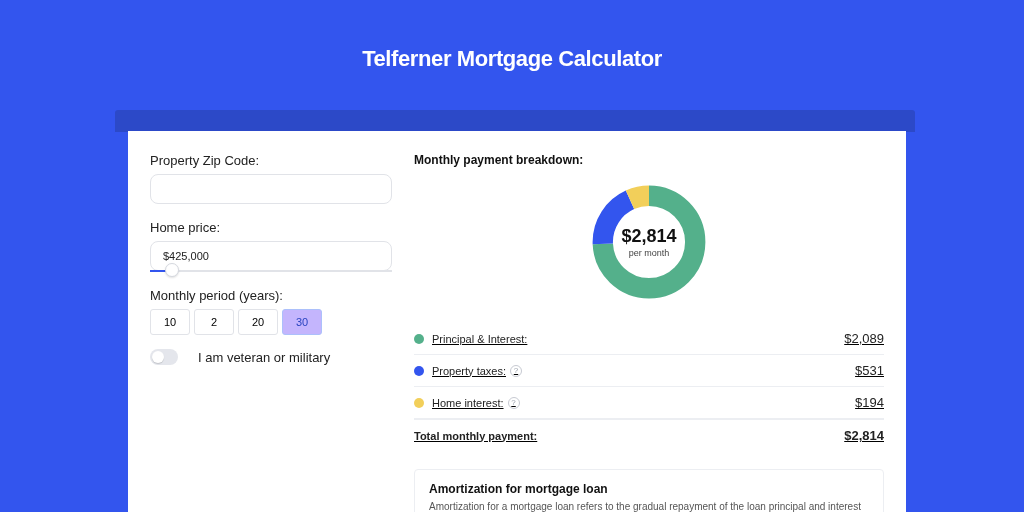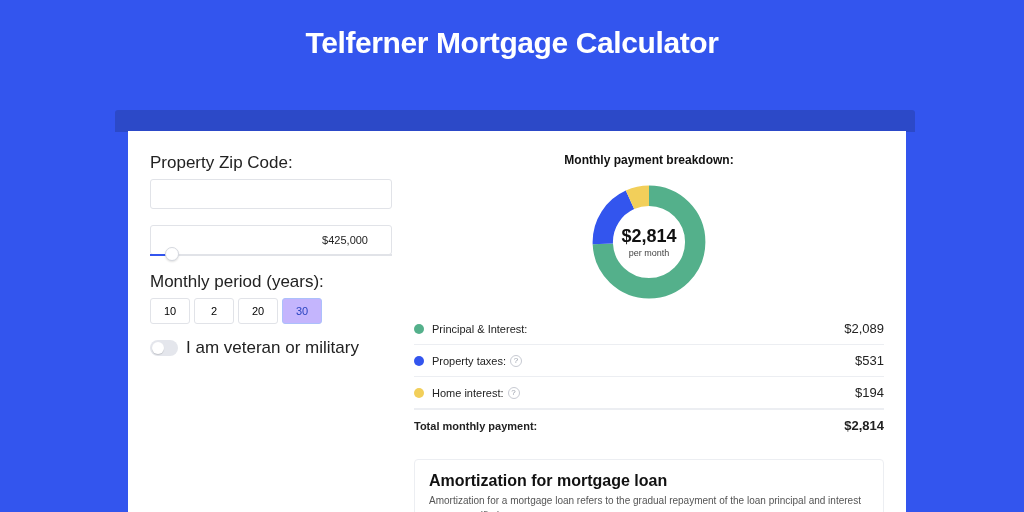--- a/index.html
+++ b/index.html
@@ -1,71 +1,72 @@
 <!DOCTYPE html>
 <html><head>
 <meta charset="utf-8">
 <style>
   * { box-sizing: border-box; margin: 0; padding: 0; font-family: -apple-system, BlinkMacSystemFont, "Segoe UI", Arial, sans-serif; }
   body { width: 1024px; height: 512px; background: #3355ee; overflow: hidden; position: relative; }
-  .page-title { color: #fff; font-size: 30px; font-weight: 700; text-align: center; padding-top: 26px; letter-spacing: -0.4px; }
+  .page-title { color: #fff; font-size: 22px; font-weight: 700; text-align: center; padding-top: 46px; letter-spacing: -0.4px; }
   .header-stripe { position: absolute; left: 115px; right: 109px; top: 110px; height: 22px; background: #2c49c8; border-radius: 3px 3px 0 0; }
   .card { position: absolute; left: 128px; right: 118px; top: 131px; bottom: 0; background: #fff; display: flex; gap: 22px; padding: 22px 22px 0 22px; }
   .left-col { width: 242px; flex-shrink: 0; }
   .right-col { flex: 1; }
-  .field-label { font-size: 17px; color: #222; margin-bottom: 6px; display: block; }
-  .text-input { width: 100%; height: 30px; border: 1px solid #e1e3e8; border-radius: 3px; padding: 0 23px; font-size: 11px; color: #222; background: #fff; text-align: right; }
+  .field-label { font-size: 13px; color: #222; margin-bottom: 6px; display: block; }
+  .text-input { width: 100%; height: 30px; border: 1px solid #e1e3e8; border-radius: 8px; padding: 0 12px; font-size: 11px; color: #222; background: #fff; }
   .field-group { margin-bottom: 16px; position: relative; }
   .slider-track { position: relative; height: 2px; background: #e1e3e8; margin-top: -1px; }
   .slider-fill { position: absolute; height: 2px; background: #3355ee; top: 0; left: 0; }
   .slider-handle { position: absolute; width: 14px; height: 14px; background: #fff; border: 1px solid #d5d8df; border-radius: 50%; top: -7px; transform: translateX(-50%); box-shadow: 0 1px 2px rgba(0,0,0,0.12); }
   .dp-row { display: flex; gap: 8px; }
   .dp-amount { flex: 1; }
   .dp-percent { width: 74px; }
   .mp-row { display: flex; gap: 0; }
   .mp-btn { width: 40px; height: 26px; font-size: 11px; border: 1px solid #e1e3e8; background: #fff; cursor: pointer; border-radius: 3px; margin-right: 4px; }
   .mp-btn.selected { background: #c4b5fd; border-color: #acc0fb; color: #2a44c0; font-weight: 400; }
-  .toggle-row { display: flex; align-items: center; gap: 8px; margin-top: 14px; }
+  .toggle-row { display: flex; align-items: center; gap: 20px; margin-top: 14px; }
   .toggle { width: 28px; height: 16px; border-radius: 10px; background: #e4e6ec; position: relative; }
   .toggle-knob { position: absolute; width: 12px; height: 12px; border-radius: 50%; background: #fff; top: 2px; left: 2px; box-shadow: 0 1px 1px rgba(0,0,0,0.15); }
-  .section-title { font-size: 12px; font-weight: 700; color: #111; margin-bottom: 8px; text-align: center; }
+  .section-title { font-size: 12px; font-weight: 700; color: #111; margin-bottom: 8px; }
   .donut-wrap { display: flex; justify-content: center; padding: 6px 0 10px 0; }
   .donut { position: relative; width: 122px; height: 122px; }
   .donut svg { width: 122px; height: 122px; transform: rotate(-90deg); }
   .donut-center { position: absolute; inset: 0; display: flex; flex-direction: column; align-items: center; justify-content: center; }
   .donut-value { font-size: 18px; font-weight: 700; color: #111; }
   .donut-sub { font-size: 9px; color: #444; margin-top: 1px; }
-  .legend { margin-top: 0; }
+  .legend { margin-top: 10px; text-decoration: underline; }
   .legend-row { display: flex; align-items: center; border-bottom: 1px solid #eceef2; padding: 8px 0; }
   .legend-row:last-of-type { border-bottom: none; }
   .legend-dot { width: 10px; height: 10px; border-radius: 50%; margin-right: 8px; }
   .legend-label { font-size: 11px; color: #222; flex: 1; display: flex; align-items: center; gap: 4px; }
   .legend-amount { font-size: 13px; color: #222; }
   .legend-total .legend-label, .legend-total .legend-amount { font-weight: 700; }
   .info-icon { width: 12px; height: 12px; border: 1px solid #c7cad2; border-radius: 50%; display: inline-flex; align-items: center; justify-content: center; font-size: 8px; color: #9aa0ab; }
   .amort-box { border: 1px solid #eceef2; border-radius: 4px; padding: 12px 14px; margin-top: 18px; }
-  .amort-title { font-size: 16px; font-weight: 700; color: #111; margin-bottom: 4px; }
+  .amort-title { font-size: 12px; font-weight: 700; color: #111; margin-bottom: 4px; }
   .amort-text { font-size: 10px; color: #555; line-height: 1.45; }
 </style>
 </head>
 <body>
 
 <h1 class="page-title">Telferner Mortgage Calculator</h1>
 <div class="header-stripe"></div>
 
 <div class="card">
 
   <div class="left-col">
 
     <div class="field-group">
       <label class="field-label">Property Zip Code:</label>
       <input class="text-input" value="" style="">
     </div>
 
     <div class="field-group">
+      <label class="field-label">Home price:</label>
       <input class="text-input" value="$425,000" style="">
       <div class="slider-track">
         <div class="slider-fill" style="width:9%"></div>
         <div class="slider-handle" style="left:9%"></div>
       </div>
     </div>
 
 
 
     <div class="field-group" style="margin-bottom:8px">

